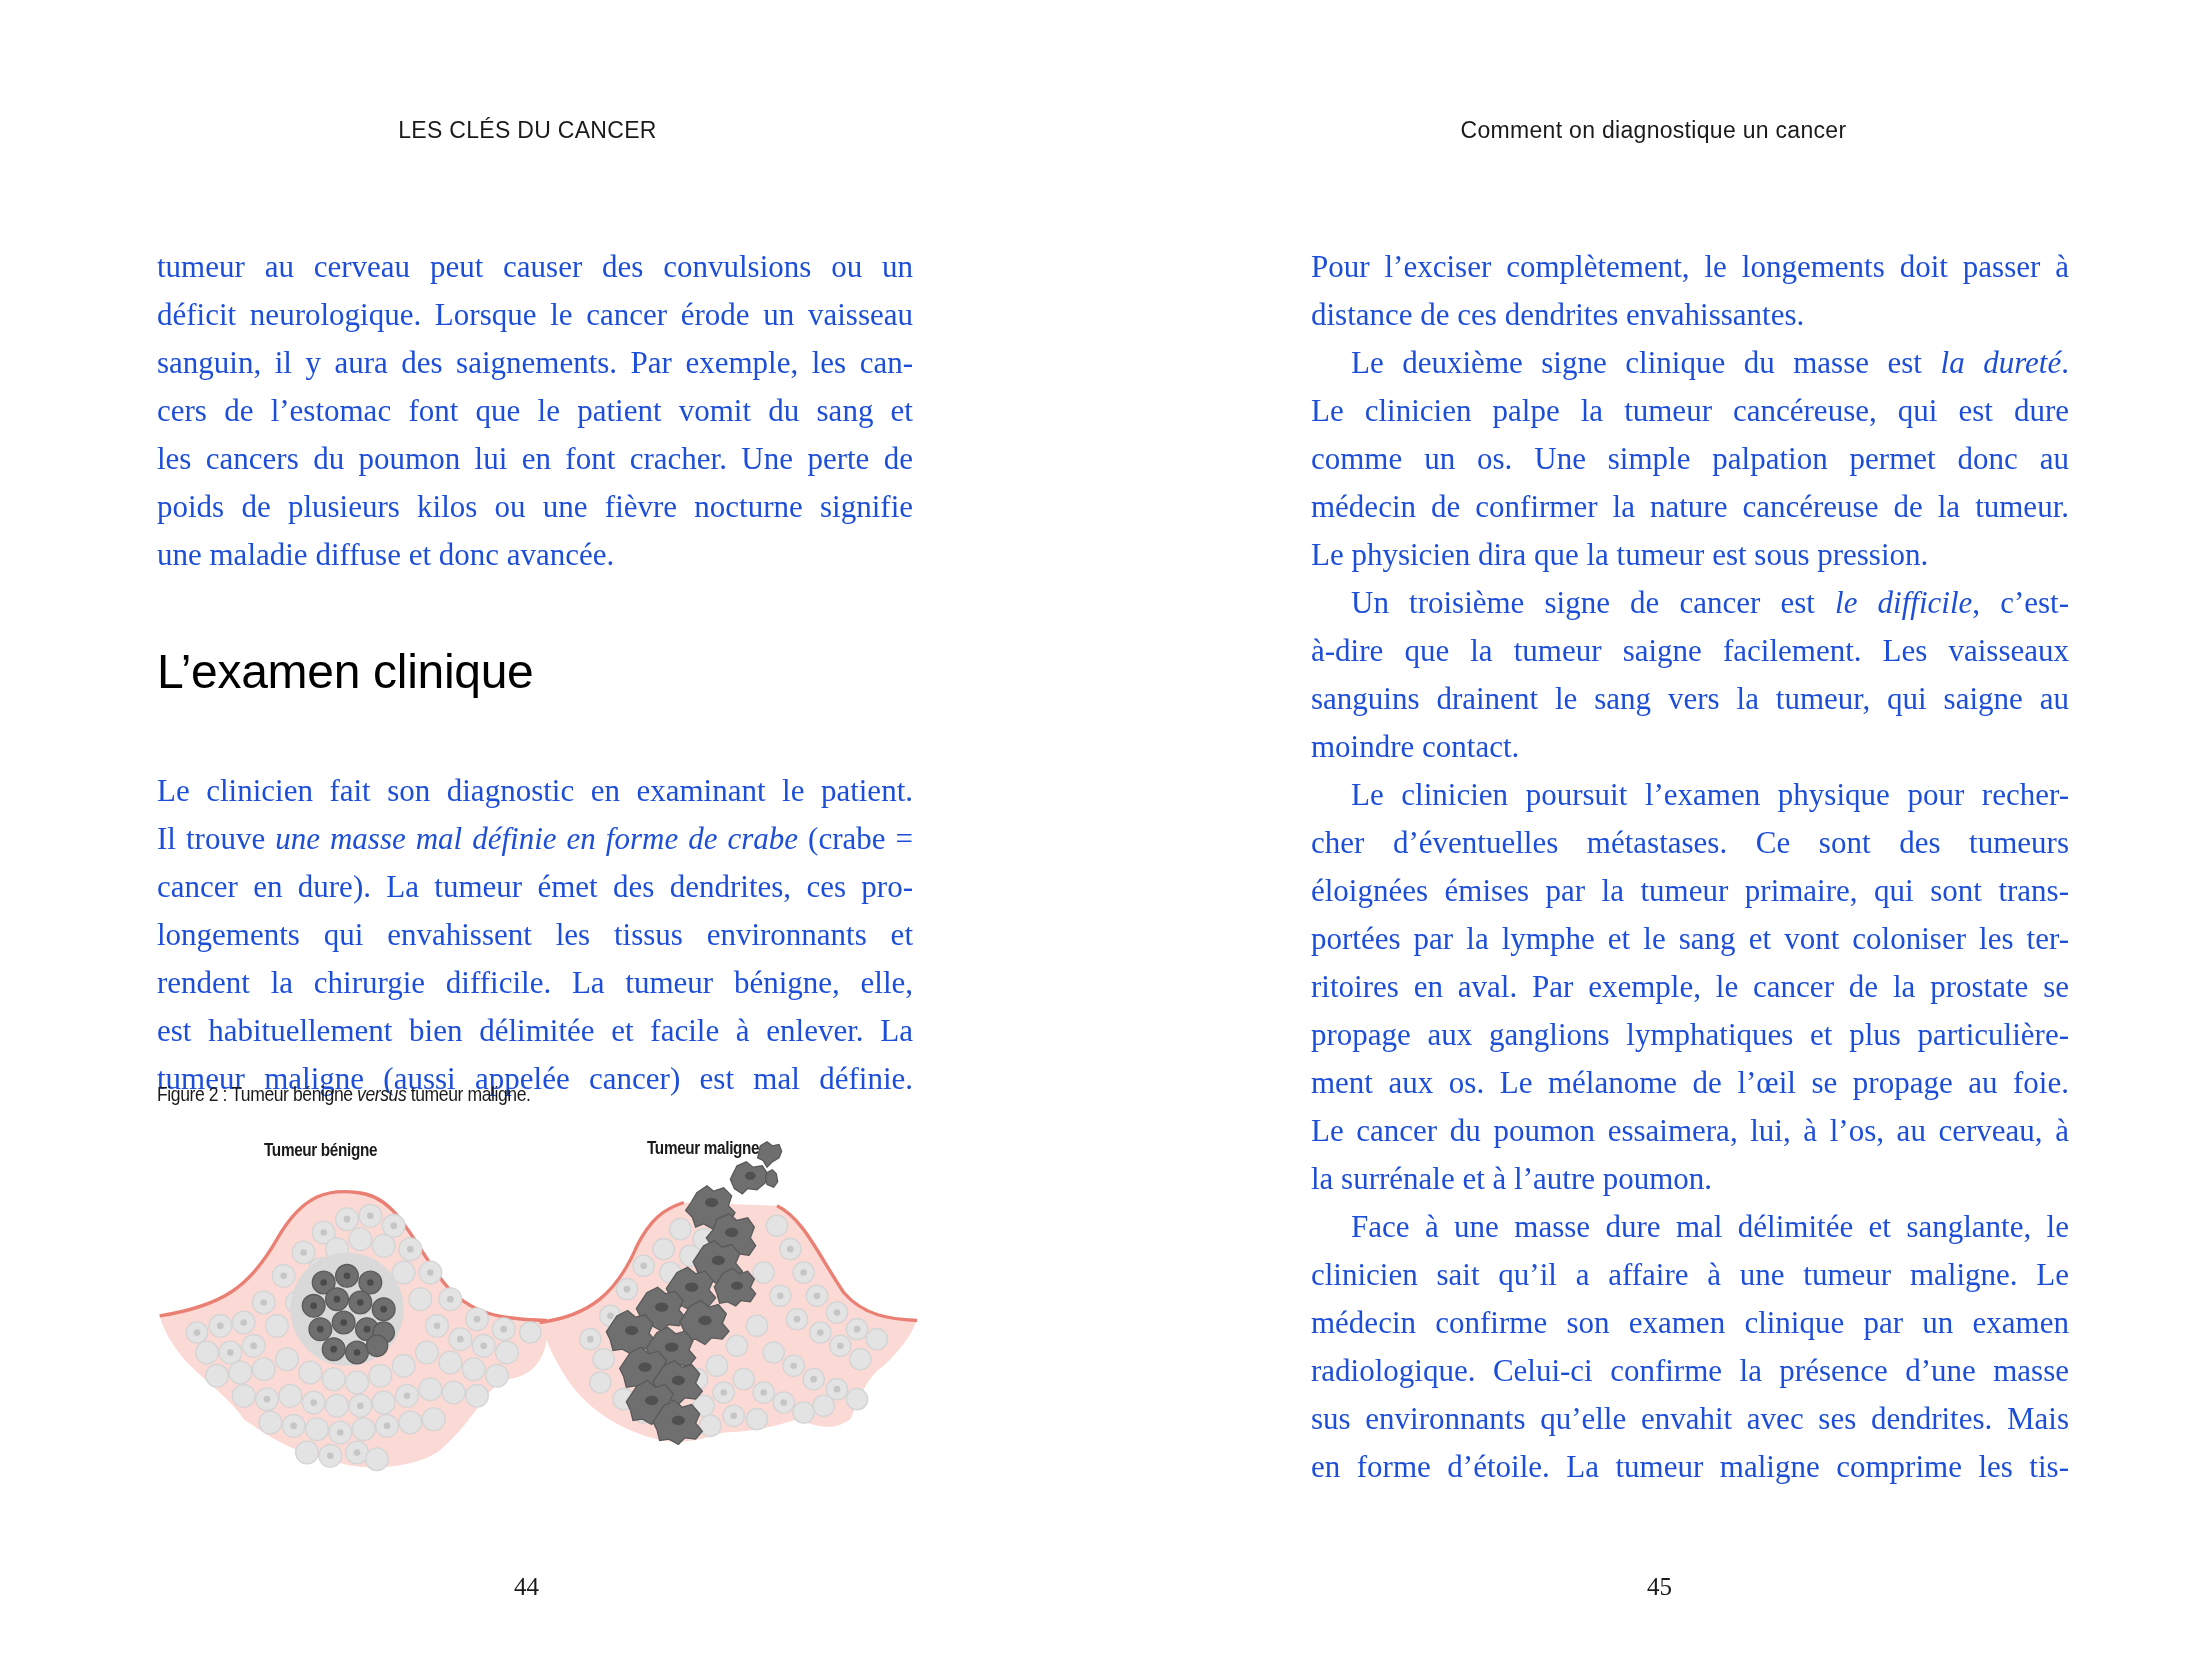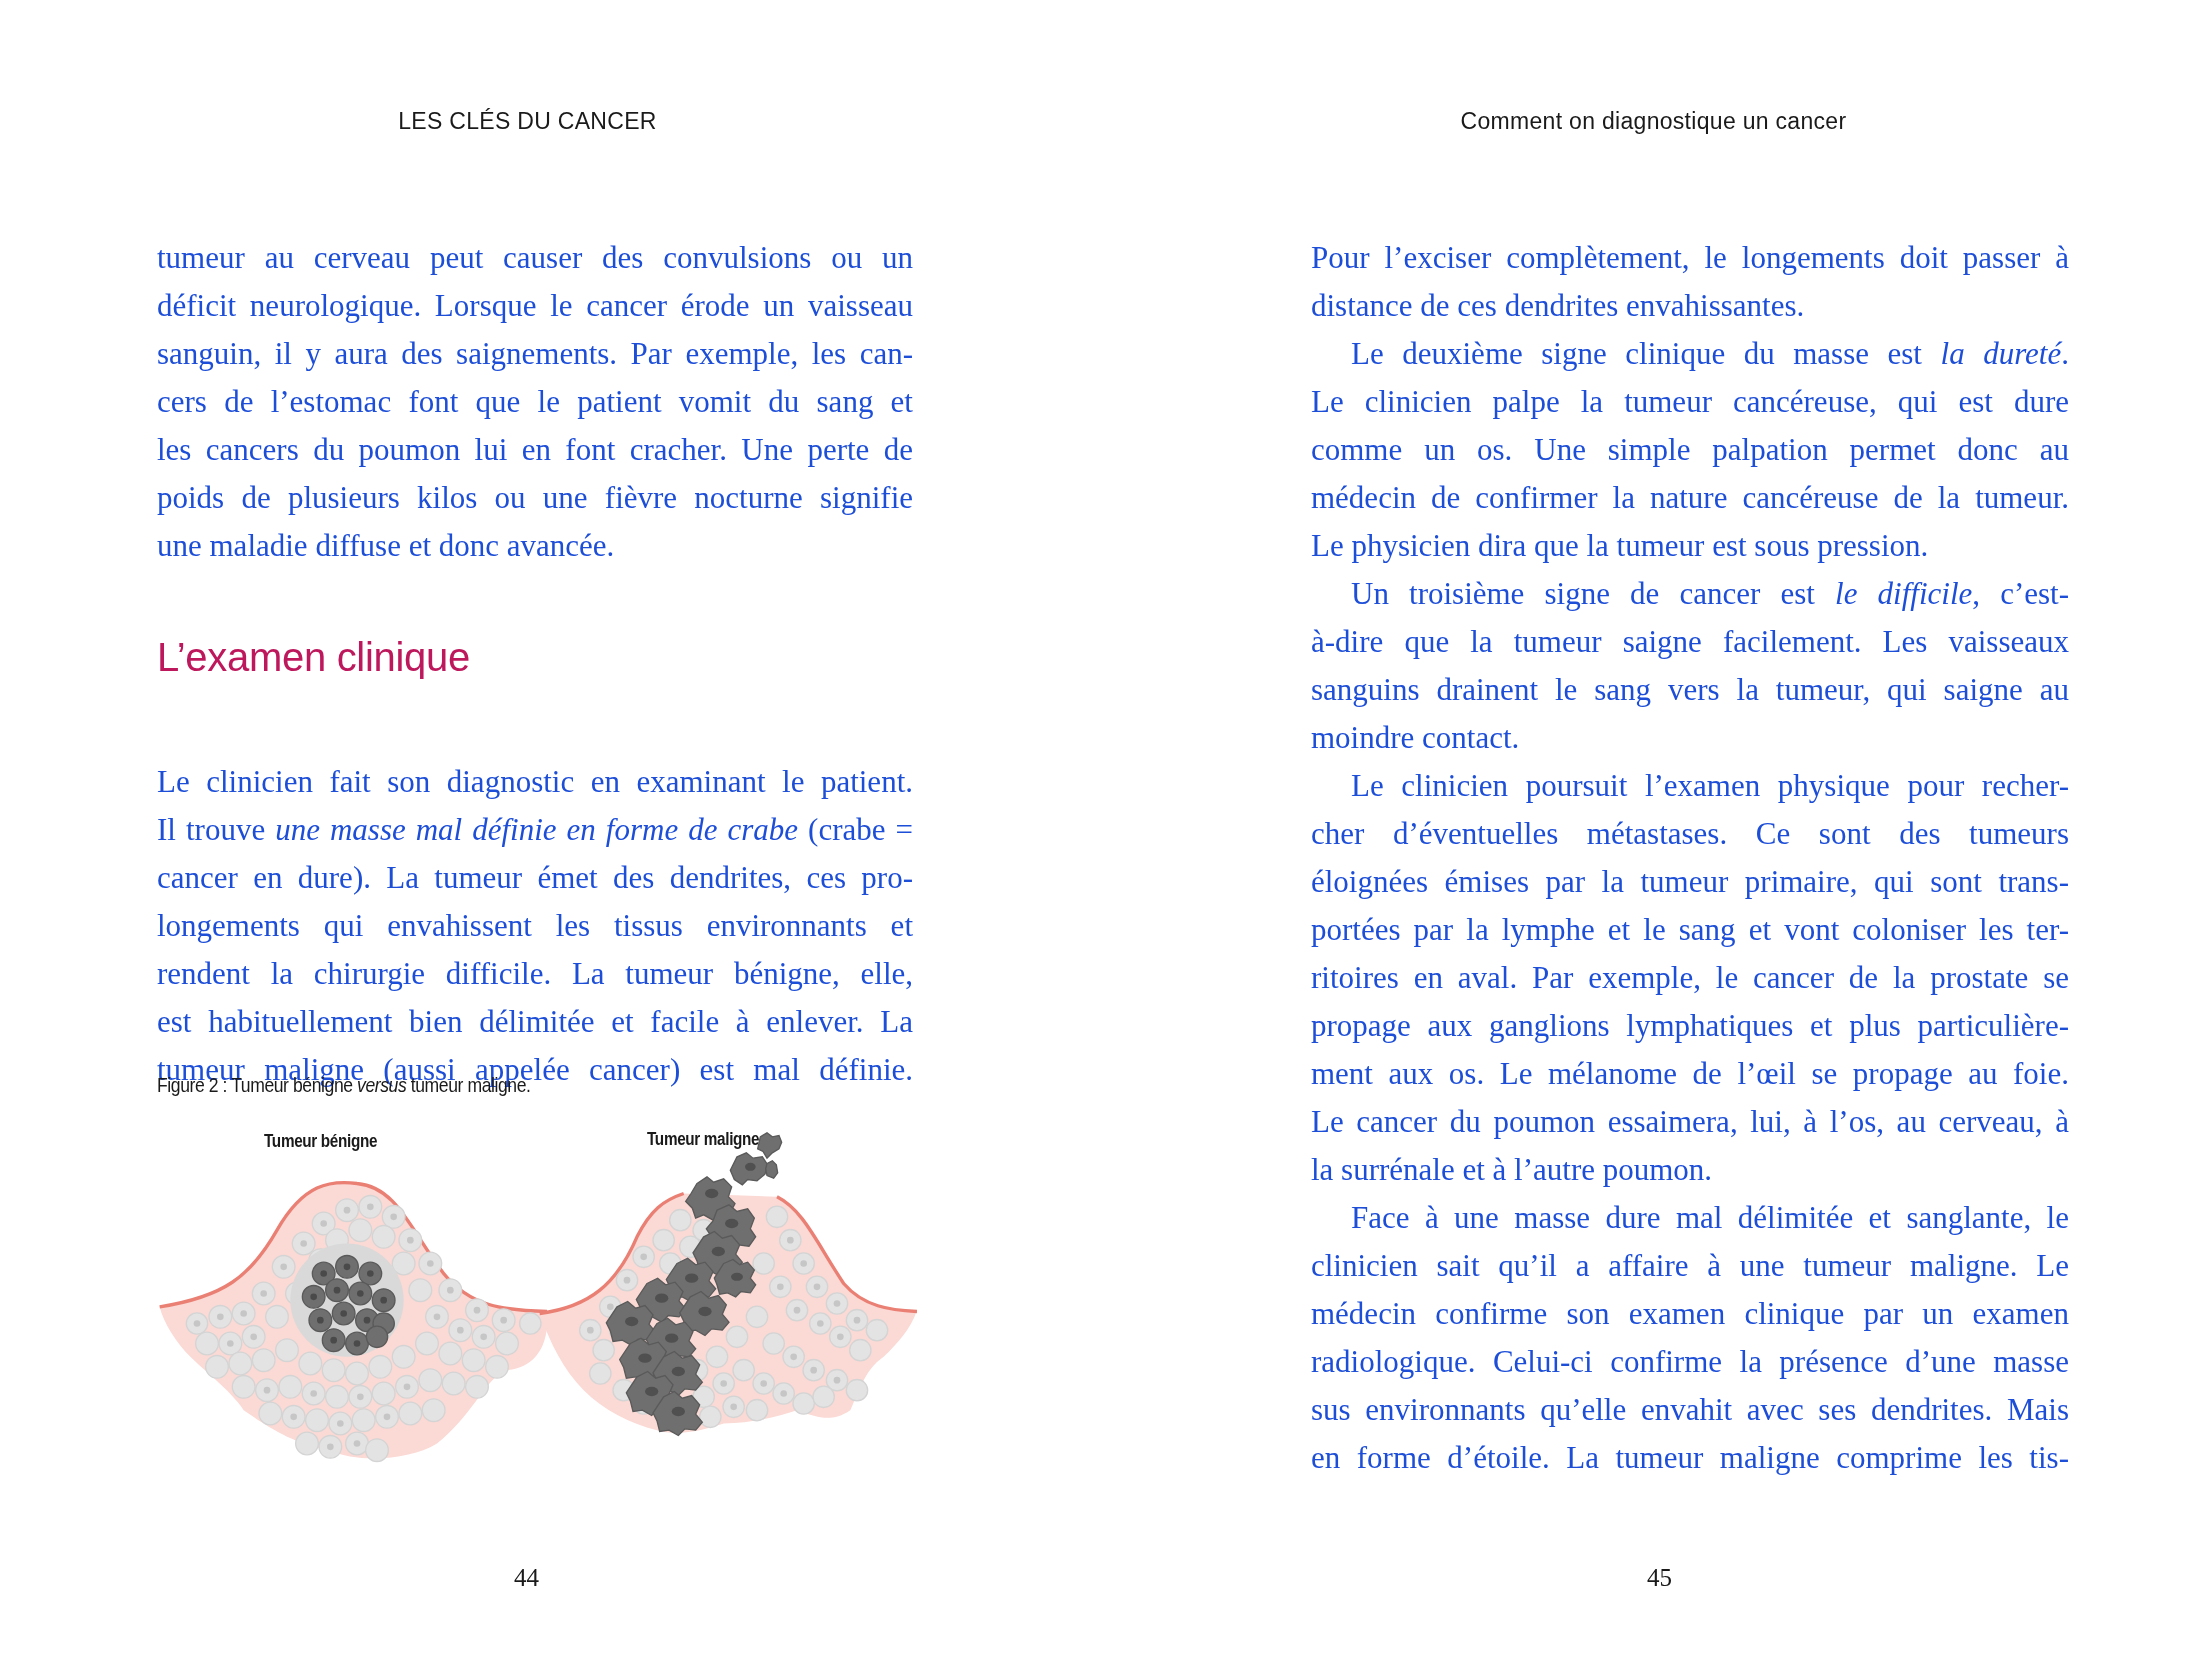--- a/index.html
+++ b/index.html
@@ -1,37 +1,37 @@
 <!DOCTYPE html>
 <html style="font-size:10.7px"><head>
 <meta charset="utf-8">
 <style>
   html, body { margin:0; padding:0; background:#ffffff; }
   body { width:2205px; height:1654px; position:relative; overflow:hidden; color:#1a1a1a; }
-  .page { position:absolute; top:3px; height:1248px;text-decoration:underline; }
+  .page { position:absolute; top:12px; height:1248px;text-decoration:underline; }
   .page.left { left:0; width:1102px; }
   .page.right { left:1102px; width:1103px; }
   .running-head {
     position:absolute; top:105px; font-family:"Liberation Sans", sans-serif;
     font-size:23px; letter-spacing:0.3px; color:#1a1a1a; white-space:nowrap;
   }
   .left .running-head { left:0; width:1055px; text-align:center; padding-left:0; }
   .right .running-head { left:0; width:1103px; text-align:center; }
   .text-block {
     position:absolute; font-family:"Liberation Serif", serif; font-size:31px;
     line-height:48px; text-align:justify; color:#1d4ed8;
   }
   .left .text-block { left:157px; width:756px; }
   .right .text-block { left:209px; width:758px; }
   .line { display:block; white-space:nowrap; text-align:justify; text-align-last:justify; height:48px; }
   .line.last { text-align-last:left; }
   .indent { padding-left:40px; }
   .section-title {
     position:absolute; left:157px; top:632px; font-family:"Liberation Sans", sans-serif;
-    font-size:40px; color:#be185d; letter-spacing:-0.3px;
+    font-size:48px; color:#000000; letter-spacing:-0.3px;
   }
   .caption {
     position:absolute; left:157px; top:1070px; font-family:"Liberation Sans", sans-serif;
     font-size:20.7px; letter-spacing:-0.5px; color:#1a1a1a; transform:scaleX(0.85); transform-origin:left;
   }
   .fig-label {
     position:absolute; font-family:"Liberation Sans", sans-serif; font-weight:bold;
     font-size:18px; letter-spacing:-0.4px; transform:scaleX(0.85); transform-origin:left; color:#1a1a1a;
   }
   .figure { position:absolute; left:157px; top:1127px; width:760px; height:347px; }

